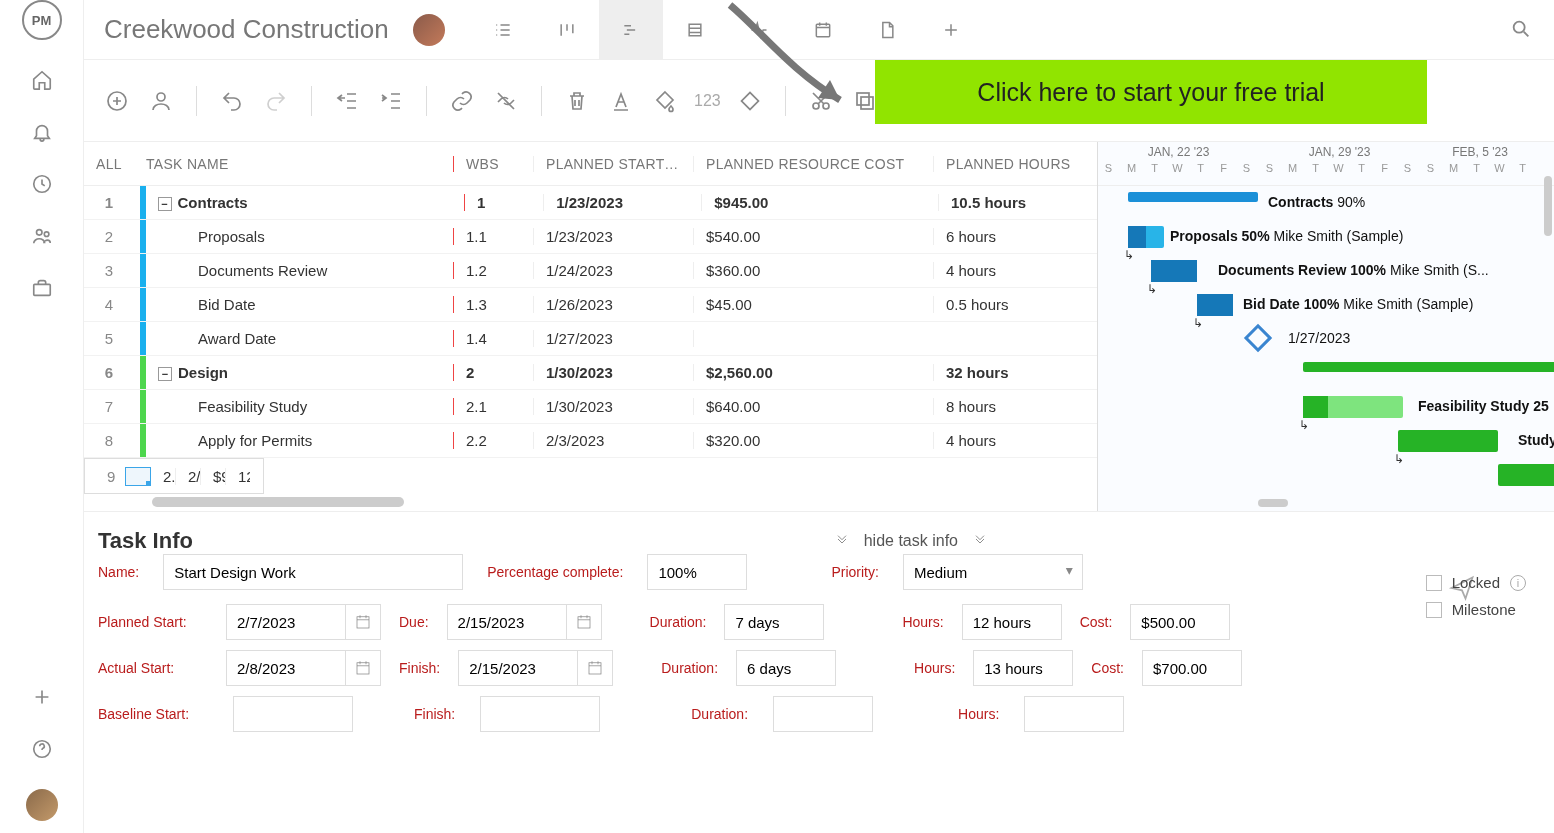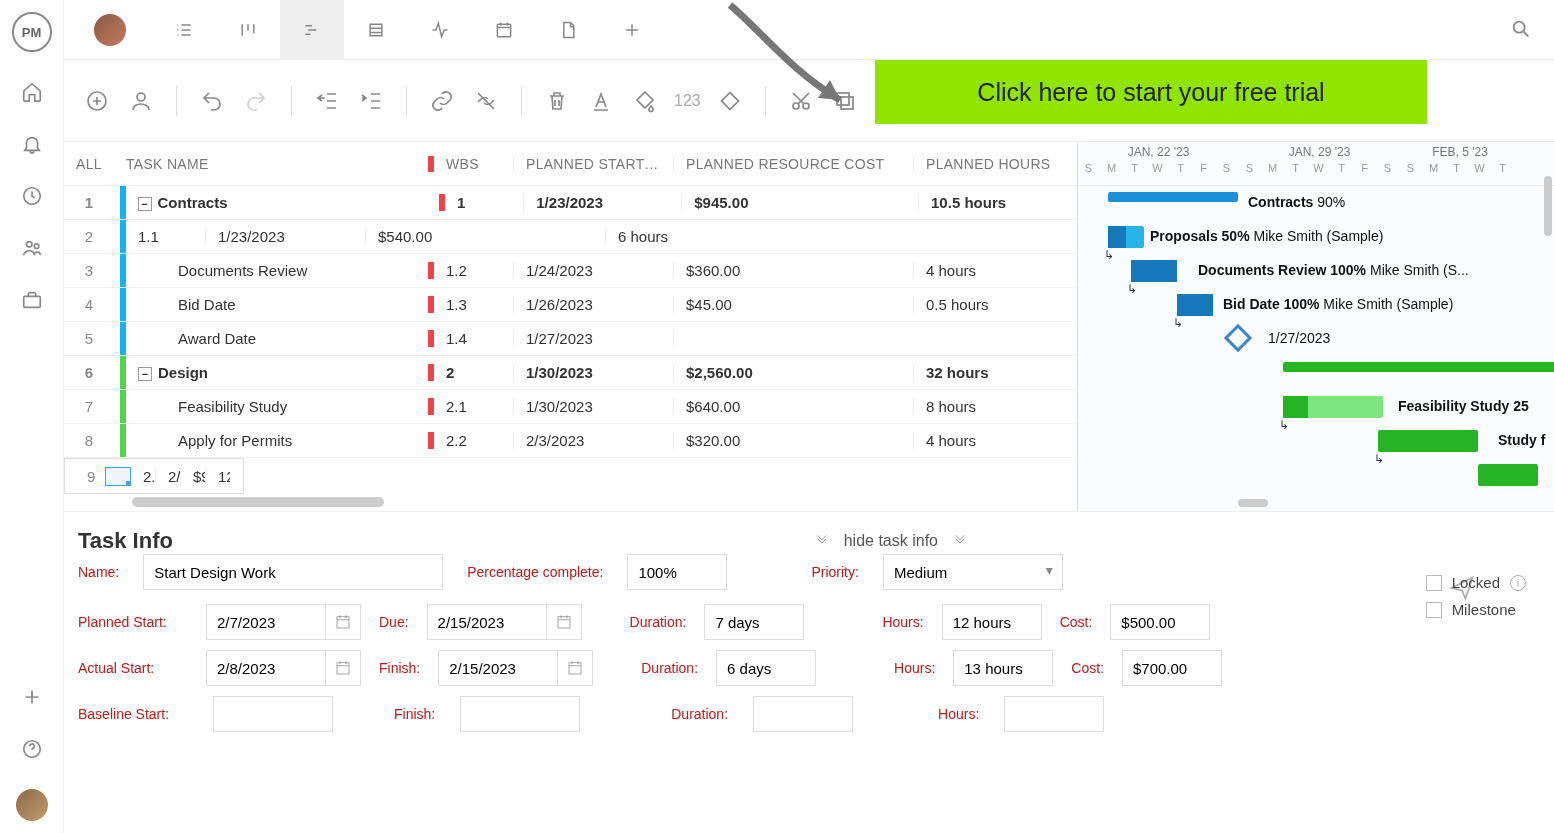--- a/index.html
+++ b/index.html
@@ -1,20 +1,20 @@
 <!DOCTYPE html>
 <html><head>
 <meta charset="utf-8">
 <style>
 * { box-sizing: border-box; margin: 0; padding: 0; }
 body { font-family: -apple-system, BlinkMacSystemFont, "Segoe UI", Arial, sans-serif; font-size: 14px; color: #333; background: #fff; width: 1554px; height: 833px; overflow: hidden; }
 .app { display: flex; height: 100%; }
 
 
-.left-sidebar { width: 64px; border-right: 1px solid #eee; display: flex; flex-direction: column; align-items: center; padding-top: 12px; gap: 28px; }
+.left-sidebar { width: 84px; border-right: 1px solid #eee; display: flex; flex-direction: column; align-items: center; gap: 28px; }
 .pm-logo { width: 40px; height: 40px; border-radius: 50%; border: 2px solid #888; display: flex; align-items: center; justify-content: center; font-weight: bold; font-size: 13px; color: #666; }
 .side-icon { width: 24px; height: 24px; color: #888; cursor: pointer; display: flex; align-items: center; justify-content: center; }
 .side-icon svg { width: 22px; height: 22px; stroke: #888; fill: none; stroke-width: 1.8; }
 .side-spacer { flex: 1; }
 .side-avatar { width: 32px; height: 32px; border-radius: 50%; background: linear-gradient(135deg, #8a6a4a, #c49a6a); margin-bottom: 12px; }
 
 
 .main { flex: 1; display: flex; flex-direction: column; }
 
 
@@ -41,21 +41,21 @@
 
 
 .content-split { display: flex; height: 370px; border-bottom: 1px solid #eee; }
 .task-table { width: 1014px; overflow: hidden; position: relative; border-right: 1px solid #ddd;}
 .gantt { flex: 1; overflow: hidden; position: relative; background: #fafcff; }
 
 
 .th-row { display: flex; height: 44px; align-items: center; color: #777; font-size: 14px; border-bottom: 1px solid #eee; letter-spacing: 0.3px; }
 .th-cell, .td-cell { padding: 0 12px; overflow: hidden; text-overflow: ellipsis; white-space: nowrap; }
 .col-num { width: 50px; text-align: center; }
-.col-name { width: 320px; border-right: 6px solid #ef4444;}
+.col-name { width: 320px; border-right: 1px solid #ef4444;}
 .col-wbs { width: 80px; border-right: 1px solid #eee;}
 .col-start { width: 160px; border-right: 1px solid #eee;}
 .col-cost { width: 240px; border-right: 1px solid #eee;}
 .col-hours { width: 160px; }
 
 .tbody { }
 .tr { display: flex; height: 34px; align-items: center; border-bottom: 1px solid #f2f2f2; font-size: 15px; }
 .tr.group { font-weight: 700; }
 .tr.sel .col-name { border: 1px solid #3aa5e8; background: #eef6fc; position: relative; }
 .tr.sel .col-name::after { content:""; position:absolute; right:-4px; bottom:-4px; width:8px; height:8px; background:#3aa5e8; }
@@ -157,20 +157,21 @@
           <circle cx="12" cy="12" r="9"></circle>
           <path d="M9.5 9a2.5 2.5 0 1 1 3.5 2.3c-.8.4-1 1-1 1.7M12 17h.01"></path>
         </svg>
       </div>
     <div class="side-avatar"></div>
   </div>
 
   <div class="main">
 
     <div class="top-header">
+      <div class="proj-title">Creekwood Construction</div>
       <div class="header-avatar"></div>
       <div class="view-tabs">
         <div class="view-tab">
             <svg viewBox="0 0 24 24">
               <path d="M4 6h1M4 12h1M4 18h1M9 6h11M9 12h11M9 18h11"></path>
             </svg>
           </div>
         <div class="view-tab">
             <svg viewBox="0 0 24 24">
               <path d="M5 5v14M12 5v8M19 5v11"></path>
@@ -326,20 +327,21 @@
               <div class="stripe blue"></div>
               <div class="td-cell col-name" style="width:324px"><span class="collapse-box">−</span>Contracts</div>
               <div class="td-cell col-wbs">1</div>
               <div class="td-cell col-start">1/23/2023</div>
               <div class="td-cell col-cost">$945.00</div>
               <div class="td-cell col-hours">10.5 hours</div>
             </div>
             <div class="tr">
               <div class="td-cell col-num" style="color:#888">2</div>
               <div class="stripe blue"></div>
+              <div class="td-cell col-name" style="width:308px"><span class="indent"></span>Proposals</div>
               <div class="td-cell col-wbs">1.1</div>
               <div class="td-cell col-start">1/23/2023</div>
               <div class="td-cell col-cost">$540.00</div>
               <div class="td-cell col-hours">6 hours</div>
             </div>
             <div class="tr">
               <div class="td-cell col-num" style="color:#888">3</div>
               <div class="stripe blue"></div>
               <div class="td-cell col-name" style="width:308px"><span class="indent"></span>Documents Review</div>
               <div class="td-cell col-wbs">1.2</div>

